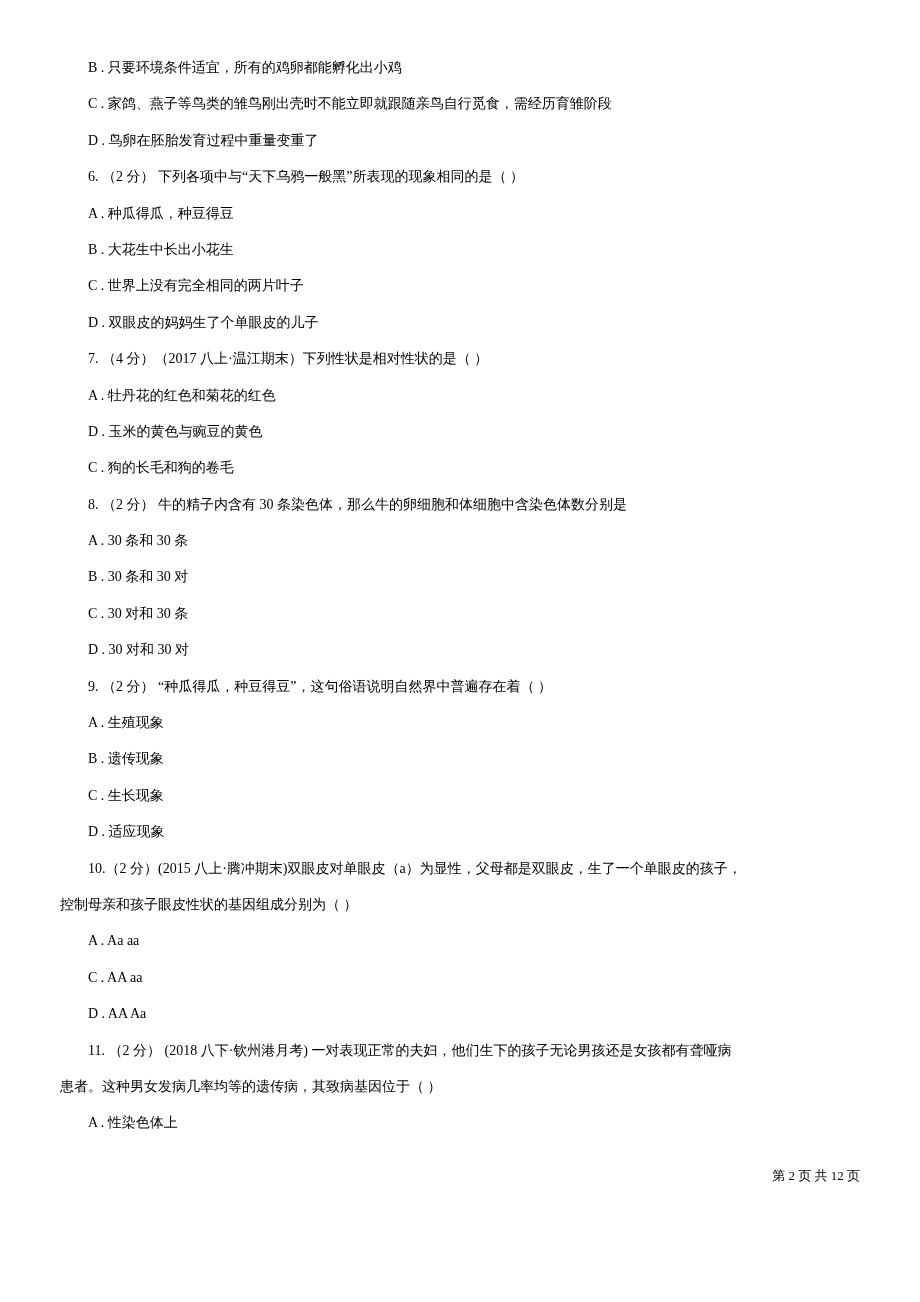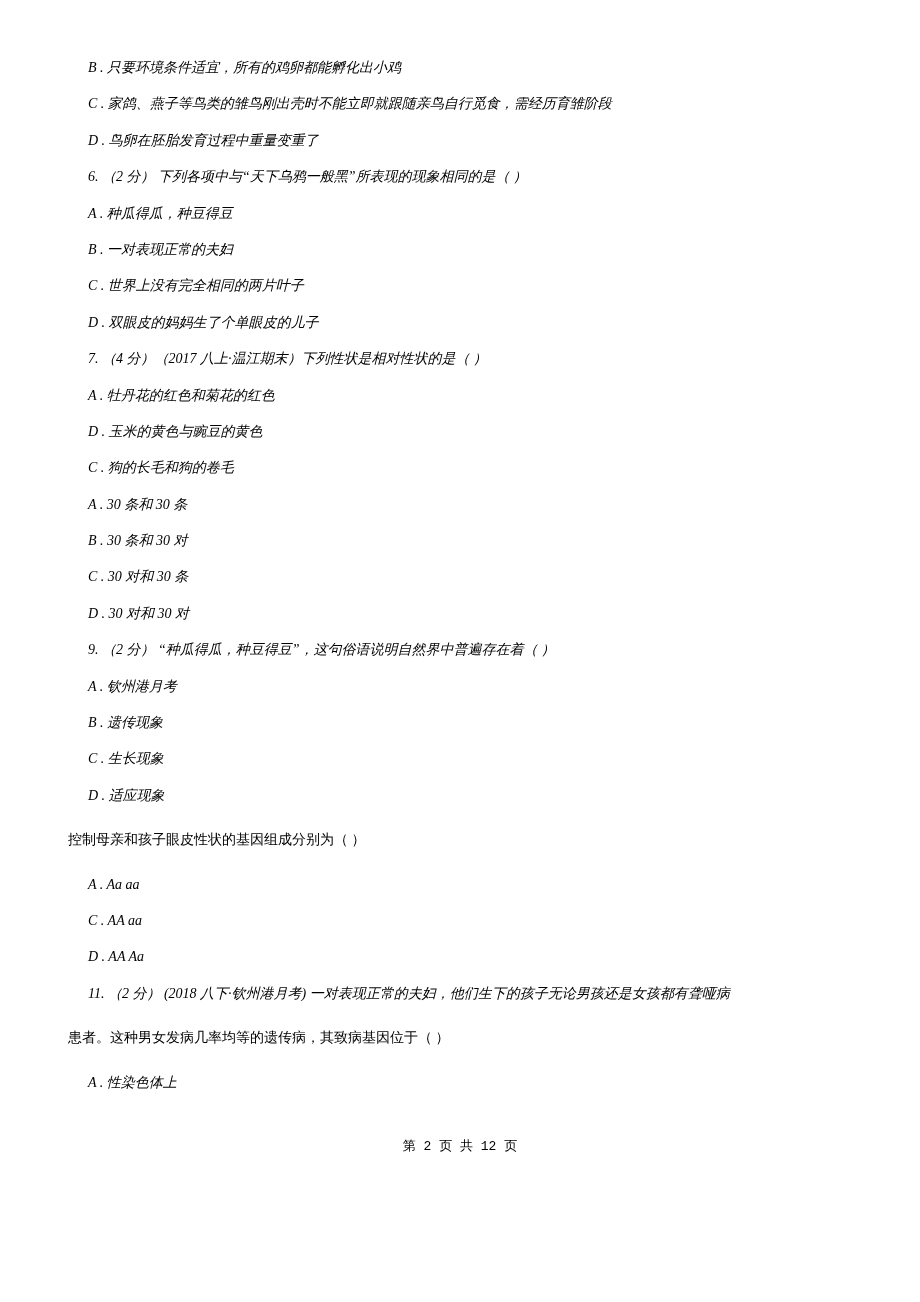--- a/index.html
+++ b/index.html
@@ -11,60 +11,60 @@
     color: #000000;
     line-height: 2.6;
     width: 920px;
   }
   .page {
     padding: 50px 60px 30px 60px;
   }
   .line {
     text-indent: 2em;
     margin: 0;
-    font-style: italic;
   }
   .line-no-indent {
     text-indent: 0;
-    margin: 8px;
+    margin: 0;
   }
   .footer {
-    text-align: center;
+    text-align: right;
     font-size: 13px;
-    margin-top: 36px;
+    margin-top: 24px;
     line-height: 1.5;
-    font-family: Liberation Mono, monospace;
   }
 </style>
 </head>
 <body>
 
 <div class="page">
   <div id="lines-container">
       <p class="line">B . 只要环境条件适宜，所有的鸡卵都能孵化出小鸡</p>
       <p class="line">C . 家鸽、燕子等鸟类的雏鸟刚出壳时不能立即就跟随亲鸟自行觅食，需经历育雏阶段</p>
       <p class="line">D . 鸟卵在胚胎发育过程中重量变重了</p>
       <p class="line">6. （2 分） 下列各项中与“天下乌鸦一般黑”所表现的现象相同的是（    ）</p>
       <p class="line">A . 种瓜得瓜，种豆得豆</p>
-      <p class="line">B . 一对表现正常的夫妇</p>
+      <p class="line">B . 大花生中长出小花生</p>
       <p class="line">C . 世界上没有完全相同的两片叶子</p>
       <p class="line">D . 双眼皮的妈妈生了个单眼皮的儿子</p>
       <p class="line">7. （4 分）（2017 八上·温江期末）下列性状是相对性状的是（    ）</p>
       <p class="line">A . 牡丹花的红色和菊花的红色</p>
       <p class="line">D . 玉米的黄色与豌豆的黄色</p>
       <p class="line">C . 狗的长毛和狗的卷毛</p>
+      <p class="line">8. （2 分） 牛的精子内含有 30 条染色体，那么牛的卵细胞和体细胞中含染色体数分别是</p>
       <p class="line">A . 30 条和 30 条</p>
       <p class="line">B . 30 条和 30 对</p>
       <p class="line">C . 30 对和 30 条</p>
       <p class="line">D . 30 对和 30 对</p>
       <p class="line">9. （2 分） “种瓜得瓜，种豆得豆”，这句俗语说明自然界中普遍存在着（    ）</p>
-      <p class="line">A . 钦州港月考</p>
+      <p class="line">A . 生殖现象</p>
       <p class="line">B . 遗传现象</p>
       <p class="line">C . 生长现象</p>
       <p class="line">D . 适应现象</p>
+      <p class="line">10.（2 分）(2015 八上·腾冲期末)双眼皮对单眼皮（a）为显性，父母都是双眼皮，生了一个单眼皮的孩子，</p>
       <p class="line-no-indent">控制母亲和孩子眼皮性状的基因组成分别为（    ）</p>
       <p class="line">A . Aa    aa</p>
       <p class="line">C . AA    aa</p>
       <p class="line">D . AA    Aa</p>
       <p class="line">11. （2 分） (2018 八下·钦州港月考) 一对表现正常的夫妇，他们生下的孩子无论男孩还是女孩都有聋哑病</p>
       <p class="line-no-indent">患者。这种男女发病几率均等的遗传病，其致病基因位于（    ）</p>
       <p class="line">A . 性染色体上</p>
     </div>
   <div class="footer">第 2 页 共 12 页</div>
 </div>

